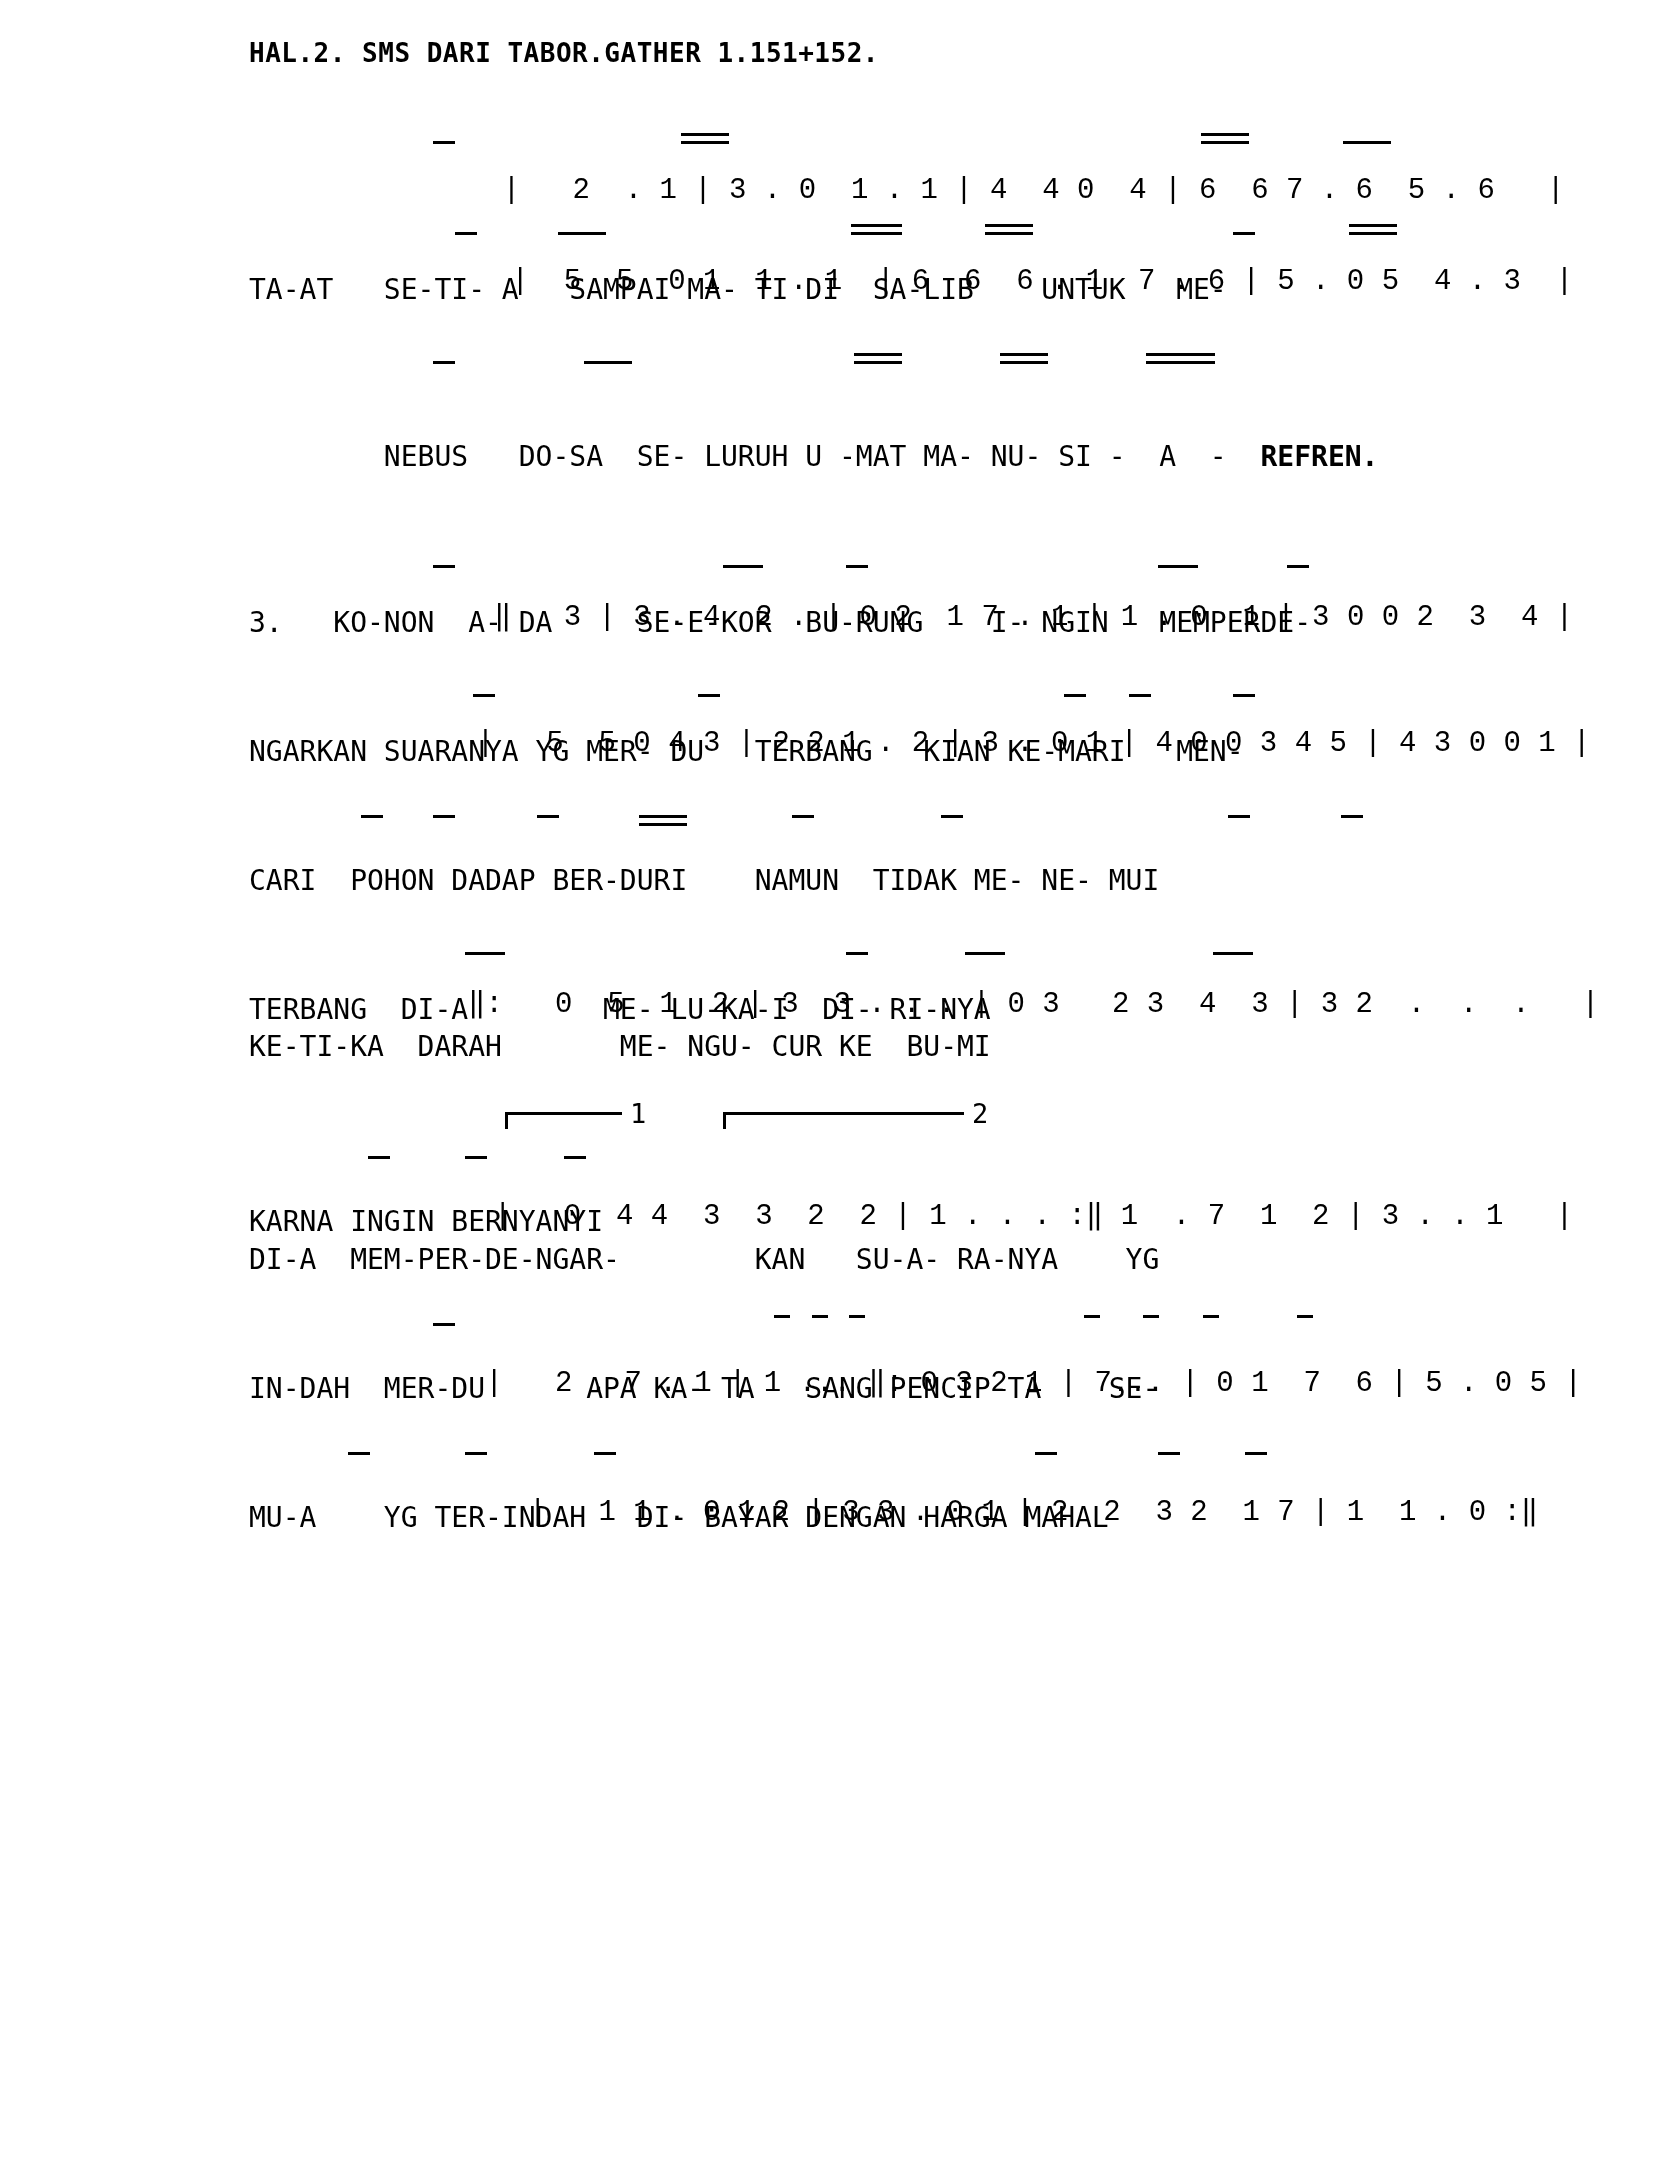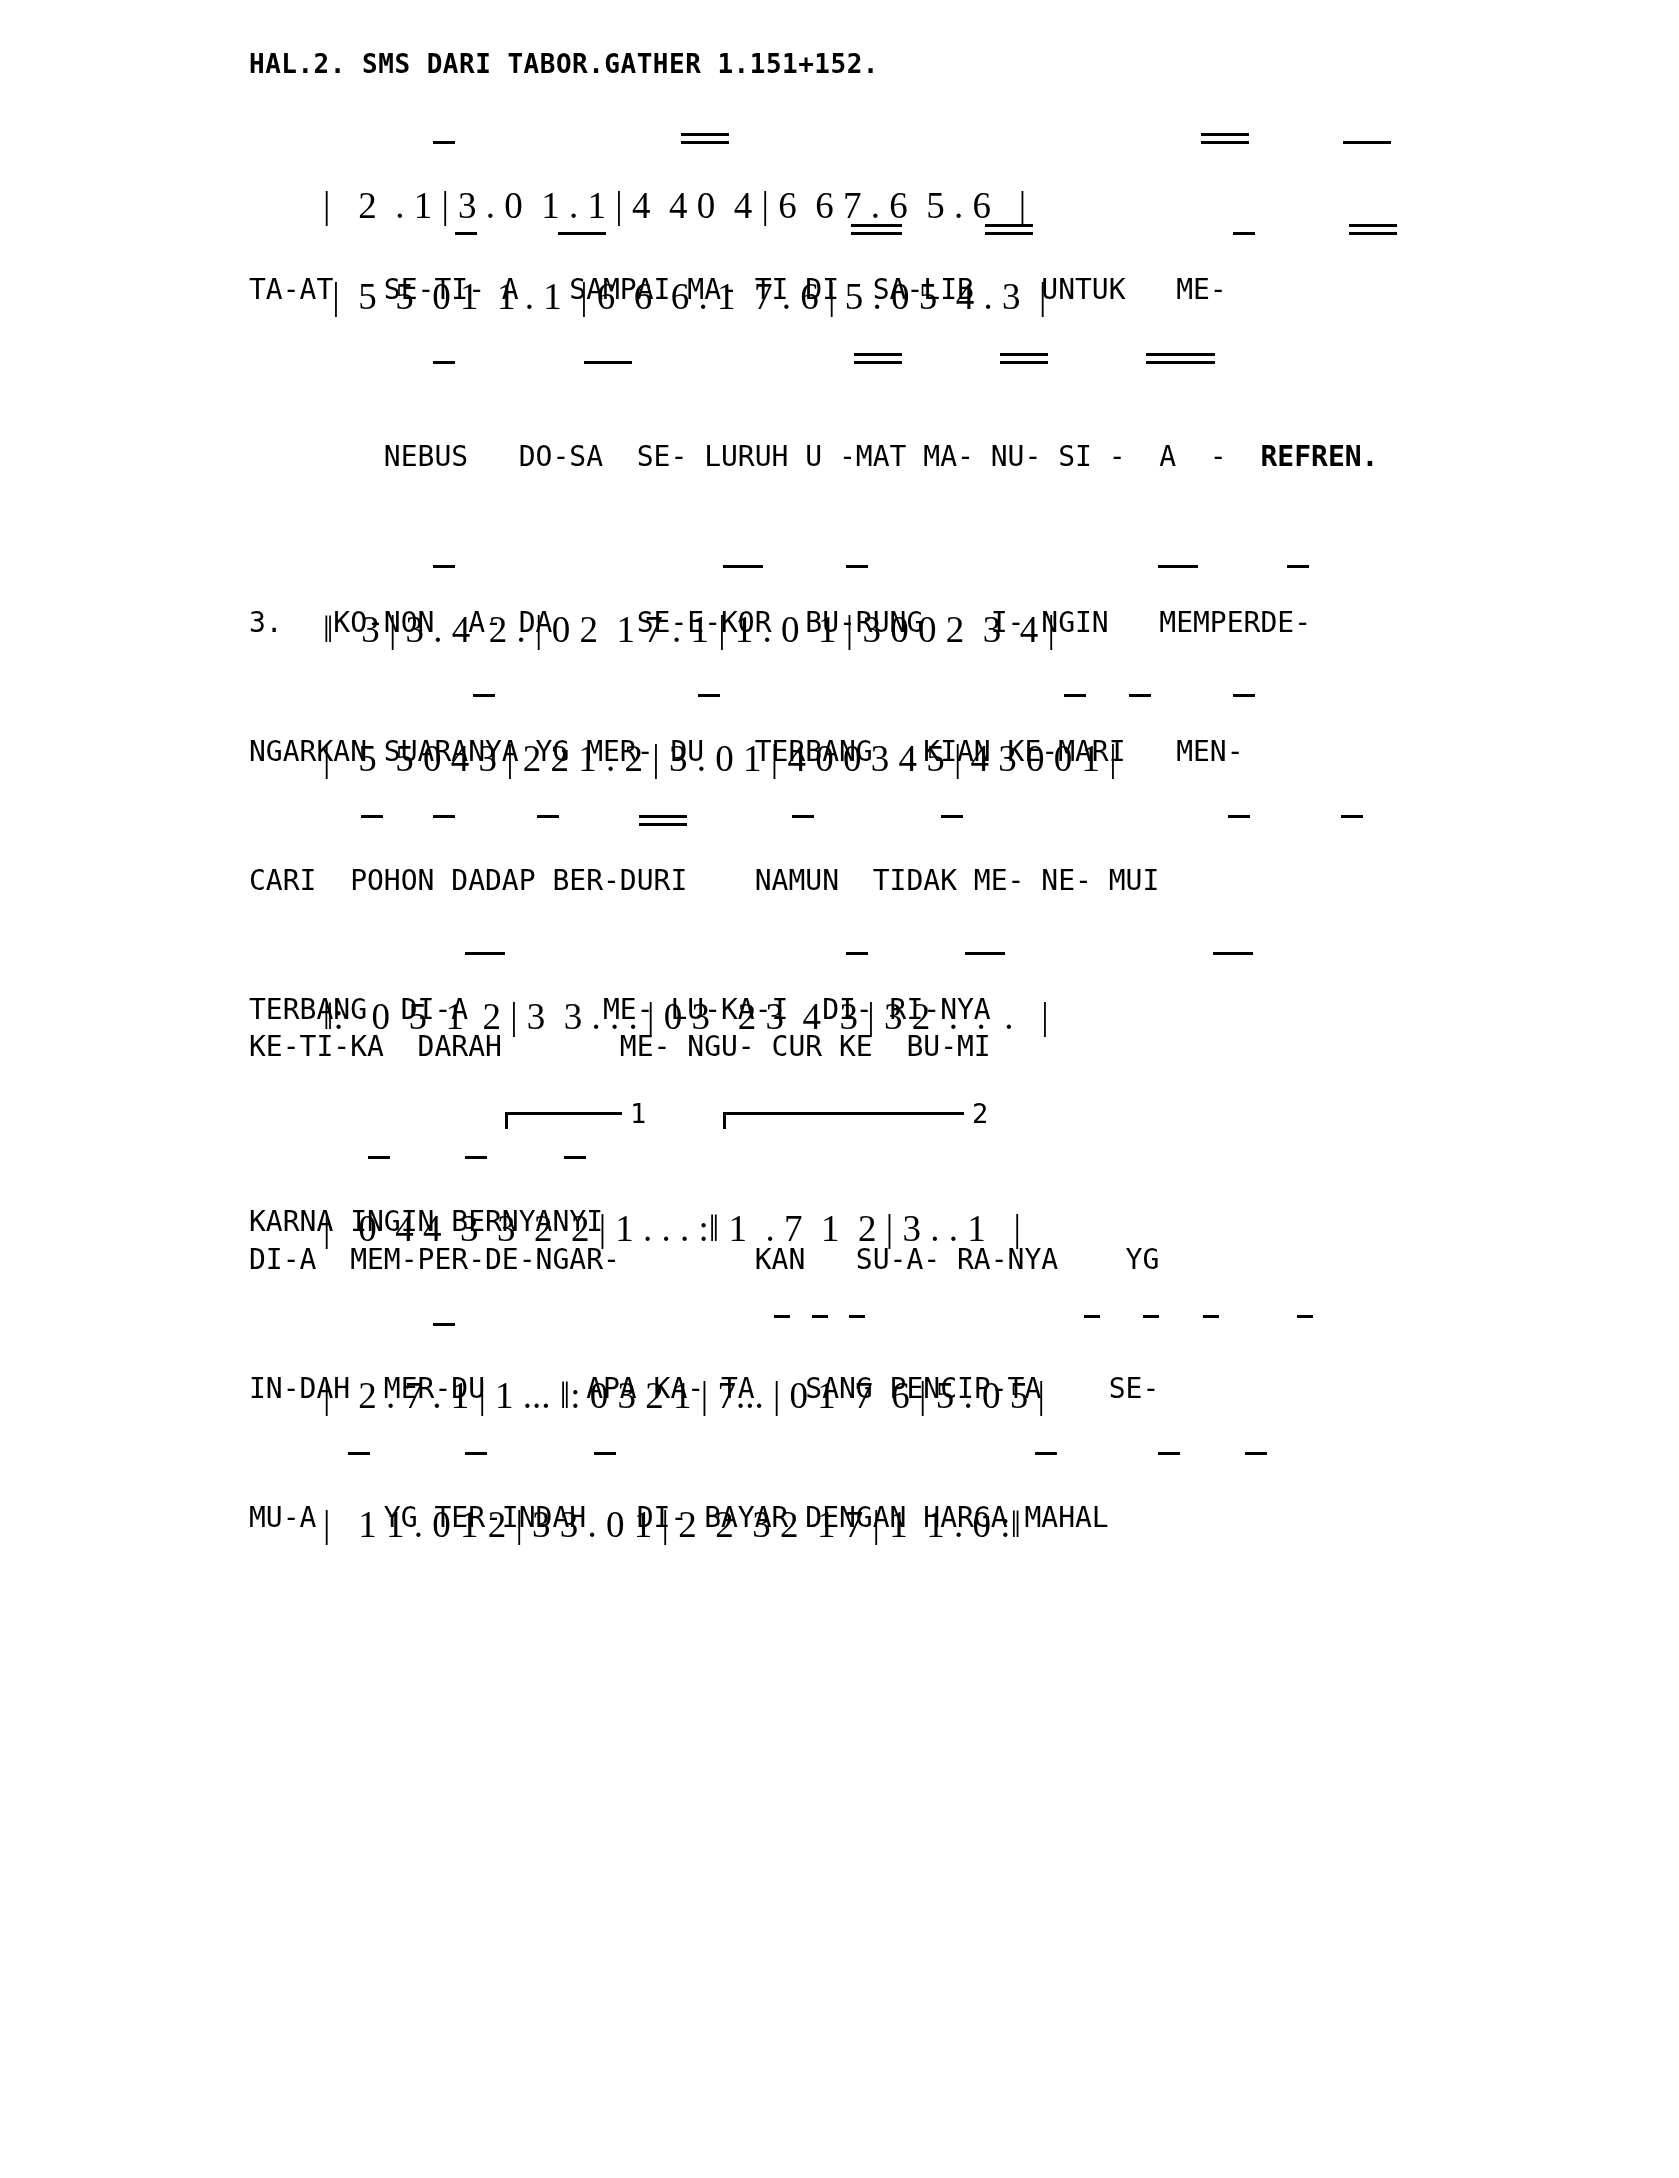--- a/index.html
+++ b/index.html
@@ -23,40 +23,40 @@
   }
   .title {
     position: absolute;
     left: 249px;
     top: 38px;
     font-family: "DejaVu Sans Mono", monospace;
     font-weight: bold;
     font-size: 26px;
     letter-spacing: 0.5px;
     white-space: pre;
-    margin-top: 11px;
   }
   .systems {
     position: absolute;
     left: 0;
     top: 119px;
     width: 1679px;
   }
   .system {
     position: relative;
     margin-bottom: 30px;
   }
   .notes-row {
     position: relative;
     height: 61px;
     white-space: pre;
-    font-family: Liberation Serif, serif;
-    font-size: 37px;
+    font-family: Liberation Mono, monospace;
+    font-size: 29px;
     letter-spacing: 0px;
     padding-left: 249px;
+    text-align: center;
   }
   .notes-row .inner {
     position: relative;
     display: inline-block;
     white-space: pre;
     padding-top: 22px;
   }
   .lyric-row {
     white-space: pre;
     font-family: "DejaVu Sans Mono", monospace;

